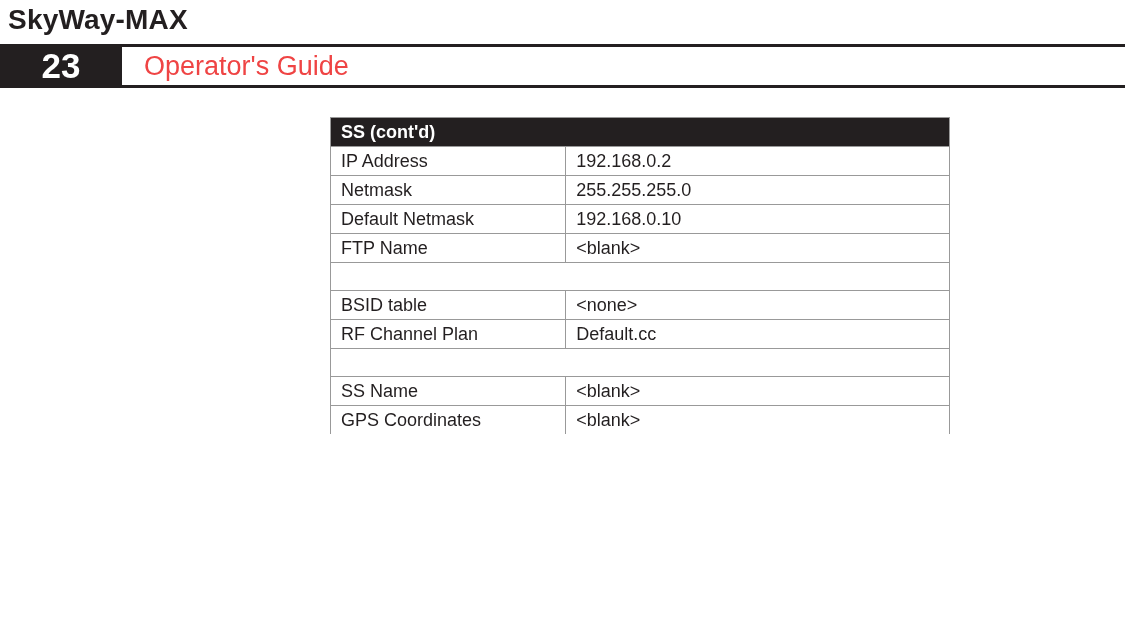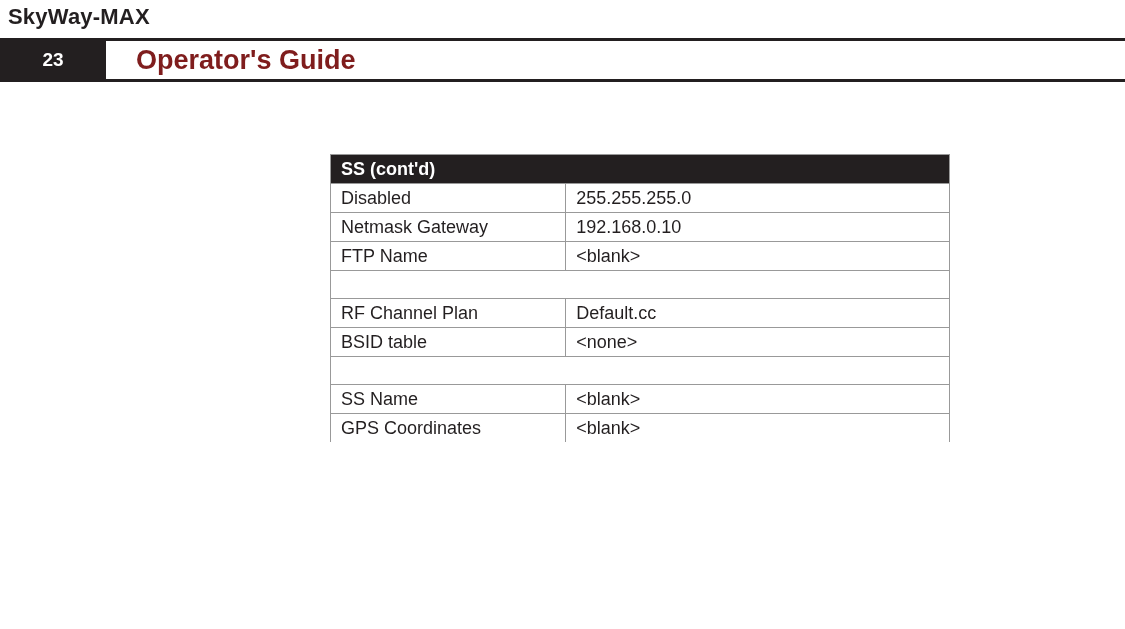--- a/index.html
+++ b/index.html
@@ -6,60 +6,60 @@
     body {
       font-family: "Myriad Pro", "Segoe UI", Arial, sans-serif;
       background: #fff;
       color: #231f20;
       width: 1125px;
     }
 
     .product-title {
       font-family: "Arial Narrow", Arial, sans-serif;
       font-weight: 700;
-      font-size: 22px;
+      font-size: 28px;
       letter-spacing: 0.2px;
       padding: 4px 0 8px 8px;
       color: #231f20;
       font-stretch: condensed;
     }
 
     .header-bar {
       display: flex;
       align-items: stretch;
       border-top: 3px solid #231f20;
       border-bottom: 3px solid #231f20;
       height: 44px;
     }
     .page-number {
-      width: 106px;
+      width: 122px;
       background: #231f20;
       color: #fff;
       font-family: "Arial Narrow", Arial, sans-serif;
       font-weight: 700;
-      font-size: 19px;
+      font-size: 35px;
       display: flex;
       align-items: center;
       justify-content: center;
       font-stretch: condensed;
     }
     .guide-title {
       flex: 1;
-      color: #7f1d1d;
+      color: #ef4444;
       font-family: "Arial Narrow", Arial, sans-serif;
-      font-weight: 700;
+      font-weight: 400;
       font-size: 27px;
       display: flex;
       align-items: center;
-      padding-left: 30px;
+      padding-left: 22px;
       font-stretch: condensed;
     }
 
     .content {
-      padding: 72px 0 0 330px;
+      padding: 29px 0 0 330px;
     }
 
     .config-table {
       border-collapse: collapse;
       width: 620px;
       font-size: 18px;
       line-height: 1.0;
     }
     .thead-row {
       background: #231f20;
@@ -97,43 +97,47 @@
 </div>
 
 <div class="content">
   <table class="config-table">
     <tbody>
         <tr class="thead-row">
       <td colspan="2">SS (cont'd)</td>
     </tr>
 
     <tr>
-      <td>Disabled</td>
+      <td>IP Address</td>
+      <td>192.168.0.2</td>
+    </tr>
+    <tr>
+      <td>Netmask</td>
       <td>255.255.255.0</td>
     </tr>
     <tr>
-      <td>Netmask Gateway</td>
+      <td>Default Netmask</td>
       <td>192.168.0.10</td>
     </tr>
     <tr>
       <td>FTP Name</td>
       <td>&lt;blank&gt;</td>
     </tr>
 
     <tr class="spacer">
           <td colspan="2"></td>
         </tr>
 
     <tr>
+      <td>BSID table</td>
+      <td>&lt;none&gt;</td>
+    </tr>
+    <tr>
       <td>RF Channel Plan</td>
       <td>Default.cc</td>
-    </tr>
-    <tr>
-      <td>BSID table</td>
-      <td>&lt;none&gt;</td>
     </tr>
 
     <tr class="spacer">
           <td colspan="2"></td>
         </tr>
 
     <tr>
       <td>SS Name</td>
       <td>&lt;blank&gt;</td>
     </tr>

